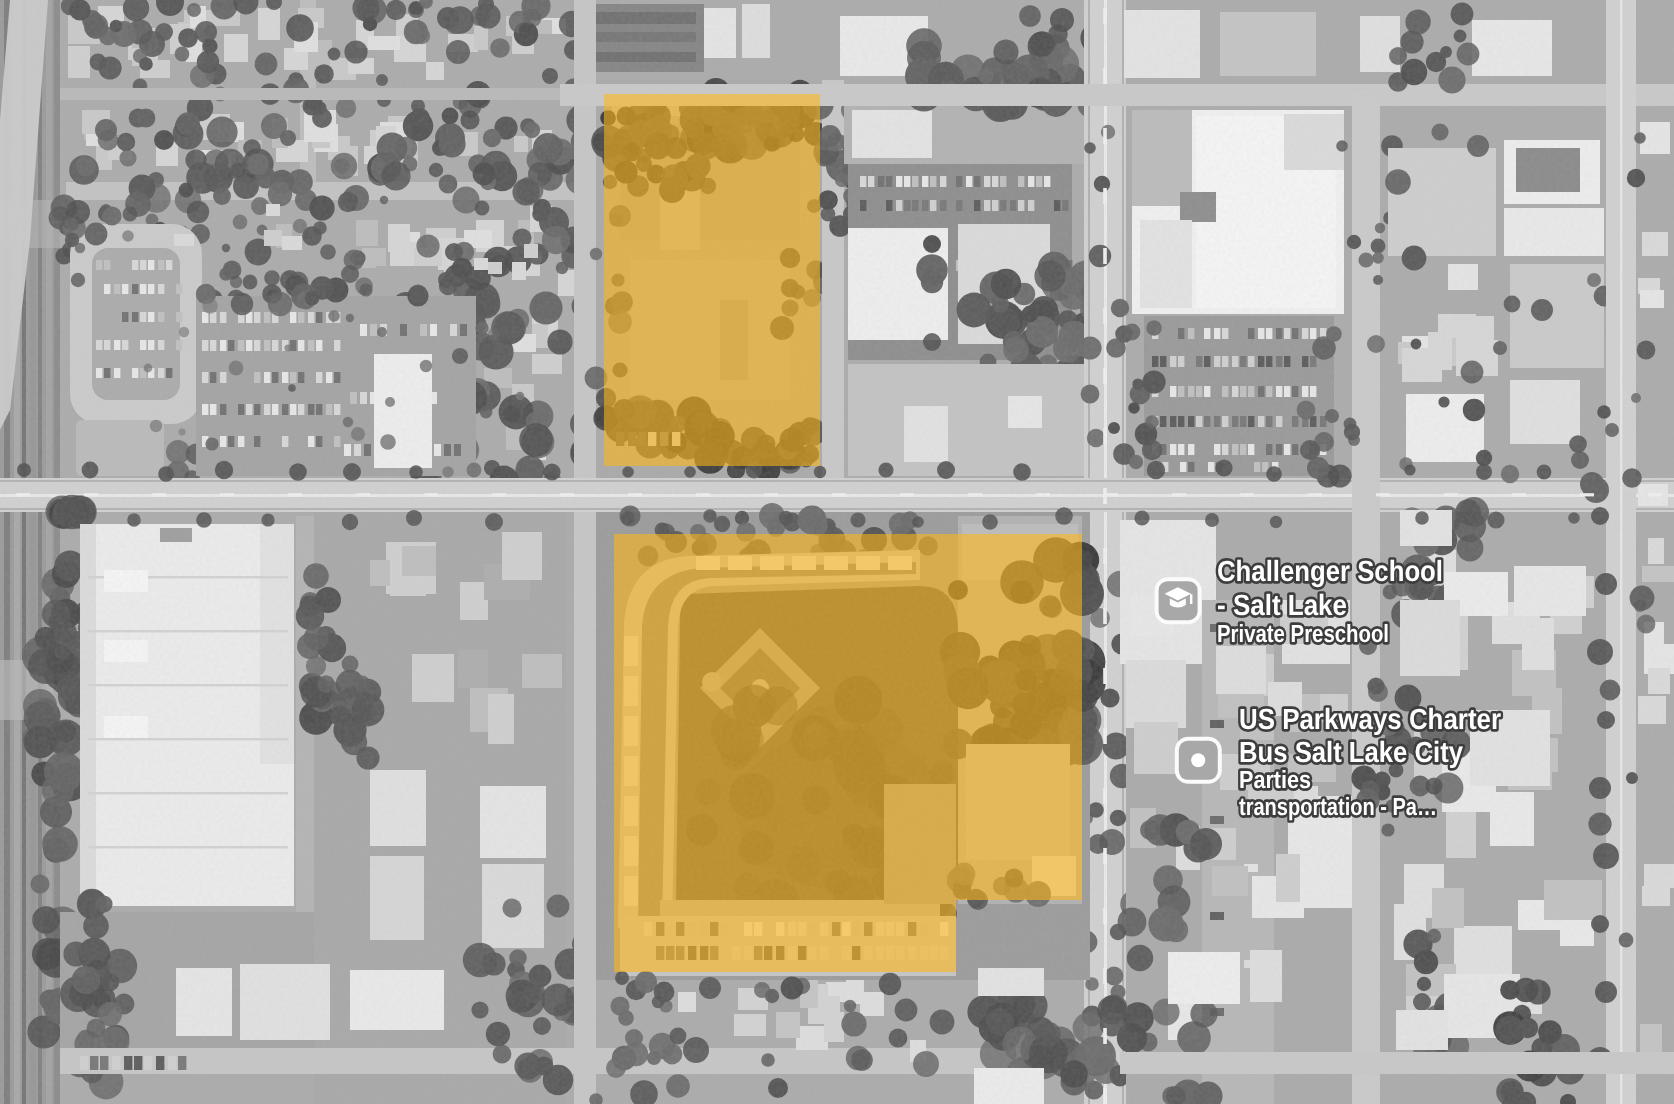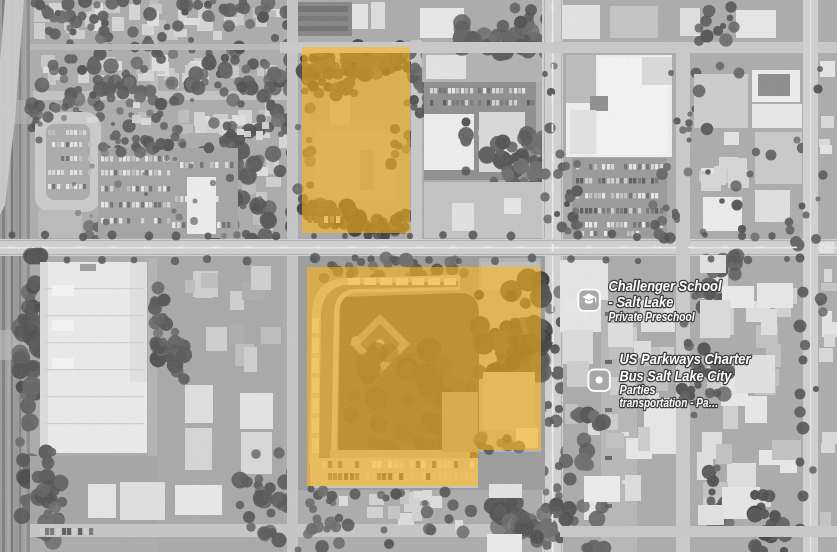--- a/index.html
+++ b/index.html
@@ -1,15 +1,15 @@
 <!DOCTYPE html>
 <html><head><meta charset="utf-8">
 <style>
 html,body{margin:0;padding:0;width:837px;height:552px;overflow:hidden;background:#ababab;}
-#map{position:relative;width:837px;height:552px;font-family:"Liberation Sans",sans-serif;font-style:italic;}
+#map{position:relative;width:837px;height:552px;font-family:"Liberation Sans",sans-serif;}
 svg{position:absolute;left:0;top:0;}
 </style></head>
 <body>
 
 <div id="map">
 <svg width="837" height="552" viewBox="0 0 837 552" xmlns="http://www.w3.org/2000/svg">
 <rect x="0" y="0" width="837" height="552" fill="#ababab"></rect>
 
 <g>
         <rect x="0" y="0" width="30" height="552" fill="#9a9a9a"></rect>

